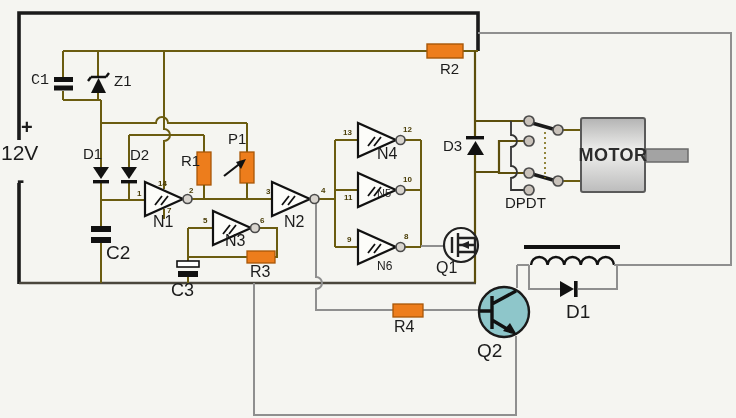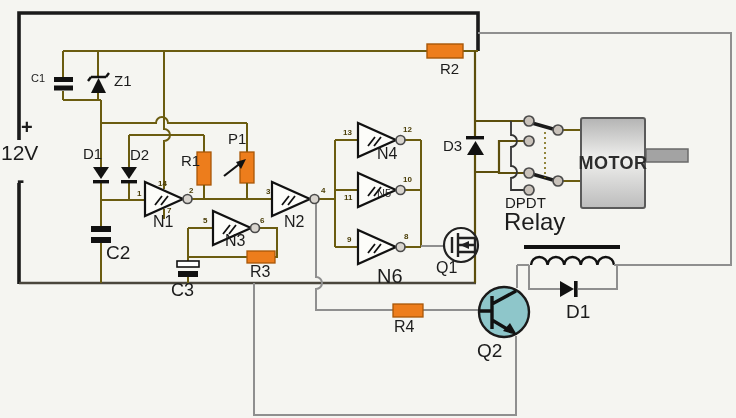--- a/index.html
+++ b/index.html
@@ -2,21 +2,21 @@
 <html><head>
 <meta charset="utf-8">
 <style>
   html,body{margin:0;padding:0;background:#e9e9e6;font-family:"Liberation Sans",sans-serif;}
   #stage{position:relative;width:736px;height:418px;background:#f5f5f1;overflow:hidden;}
   #schematic{position:absolute;left:0;top:0;}
   .lbl{position:absolute;color:#1c1c1c;white-space:nowrap;line-height:1;}
   .pin{position:absolute;color:#4a3d06;font-size:8px;font-weight:bold;white-space:nowrap;line-height:1;}
   .watermark{position:absolute;left:53px;top:158px;font-size:29px;font-weight:bold;
     letter-spacing:1.5px;color:rgba(232,133,29,.8);white-space:nowrap;}
-  .motorbox{position:absolute;left:580px;top:117px;width:66px;height:92px;
+  .motorbox{position:absolute;left:580px;top:117px;width:66px;height:76px;
     background:linear-gradient(#b5b5b5,#f0f0ee 45%,#bdbdbd);border:2px solid #5a5a5a;border-radius:3px;
     display:flex;align-items:center;justify-content:center;box-sizing:border-box;}
   .motorbox span{font-size:18px;font-weight:bold;color:#2c2c2c;letter-spacing:.5px;}
 </style>
 </head>
 <body>
 
 <div id="stage">
 
 <svg id="schematic" width="736" height="418" viewBox="0 0 736 418">
@@ -174,58 +174,57 @@
     <path d="M492,296 V329 M480,311 H492 M492,304 L516,291 M492,320 L512,332"></path>
   </g>
   <polygon points="517,335 503,331 510,323" fill="#111"></polygon>
 </svg>
 
 
 <div class="lbl" style="left:21px;top:117px;font-size:20px;font-weight:bold;">+</div>
 <div class="lbl" style="left:1px;top:142px;font-size:21px;">12V</div>
 <div class="lbl" style="left:17px;top:169px;font-size:22px;font-weight:bold;">-</div>
 
-<div class="lbl" style="left:31px;top:73px;font-size:11px;">C1</div>
+<div class="lbl" style="left:31px;top:73px;font-size:15px;font-family:Liberation Mono, monospace;">C1</div>
 <div class="lbl" style="left:114px;top:73px;font-size:15px;">Z1</div>
 <div class="lbl" style="left:83px;top:146px;font-size:15px;">D1</div>
 <div class="lbl" style="left:130px;top:147px;font-size:15px;">D2</div>
 <div class="lbl" style="left:181px;top:153px;font-size:15px;">R1</div>
 <div class="lbl" style="left:228px;top:131px;font-size:15px;">P1</div>
 <div class="lbl" style="left:432px;top:61px;font-size:15px;margin-left:8px;">R2</div>
 <div class="lbl" style="left:106px;top:243px;font-size:19px;">C2</div>
 <div class="lbl" style="left:171px;top:281px;font-size:18px;">C3</div>
 <div class="lbl" style="left:250px;top:264px;font-size:16px;">R3</div>
 <div class="lbl" style="left:394px;top:319px;font-size:16px;">R4</div>
 <div class="lbl" style="left:443px;top:138px;font-size:15px;text-align:center;">D3</div>
 <div class="lbl" style="left:436px;top:260px;font-size:16px;">Q1</div>
 <div class="lbl" style="left:477px;top:341px;font-size:19px;">Q2</div>
 <div class="lbl" style="left:566px;top:302px;font-size:19px;">D1</div>
 
 <div class="lbl" style="left:153px;top:214px;font-size:16px;">N1</div>
 <div class="lbl" style="left:284px;top:214px;font-size:16px;">N2</div>
 <div class="lbl" style="left:225px;top:233px;font-size:16px;">N3</div>
 <div class="lbl" style="left:377px;top:146px;font-size:16px;">N4</div>
 <div class="lbl" style="left:377px;top:188px;font-size:11px;">N5</div>
-<div class="lbl" style="left:377px;top:266px;font-size:20px;">N6</div>
+<div class="lbl" style="left:377px;top:260px;font-size:12px;">N6</div>
 
 <div class="pin" style="left:137px;top:190px;">1</div>
 <div class="pin" style="left:158px;top:180px;">14</div>
 <div class="pin" style="left:167px;top:207px;">7</div>
 <div class="pin" style="left:189px;top:187px;">2</div>
 <div class="pin" style="left:266px;top:188px;">3</div>
 <div class="pin" style="left:321px;top:187px;">4</div>
 <div class="pin" style="left:203px;top:217px;">5</div>
 <div class="pin" style="left:260px;top:217px;">6</div>
 <div class="pin" style="left:343px;top:129px;">13</div>
 <div class="pin" style="left:403px;top:126px;">12</div>
 <div class="pin" style="left:344px;top:194px;">11</div>
 <div class="pin" style="left:403px;top:176px;">10</div>
 <div class="pin" style="left:347px;top:236px;">9</div>
 <div class="pin" style="left:404px;top:233px;">8</div>
 
 <div class="lbl" style="left:505px;top:195px;font-size:15px;">DPDT</div>
-<div class="lbl" style="left:504px;top:210px;font-size:24px;">Relay</div>
 
 <div class="motorbox">
   <span>MOTOR</span>
 </div>
 
 </div>
 
 </body></html>

